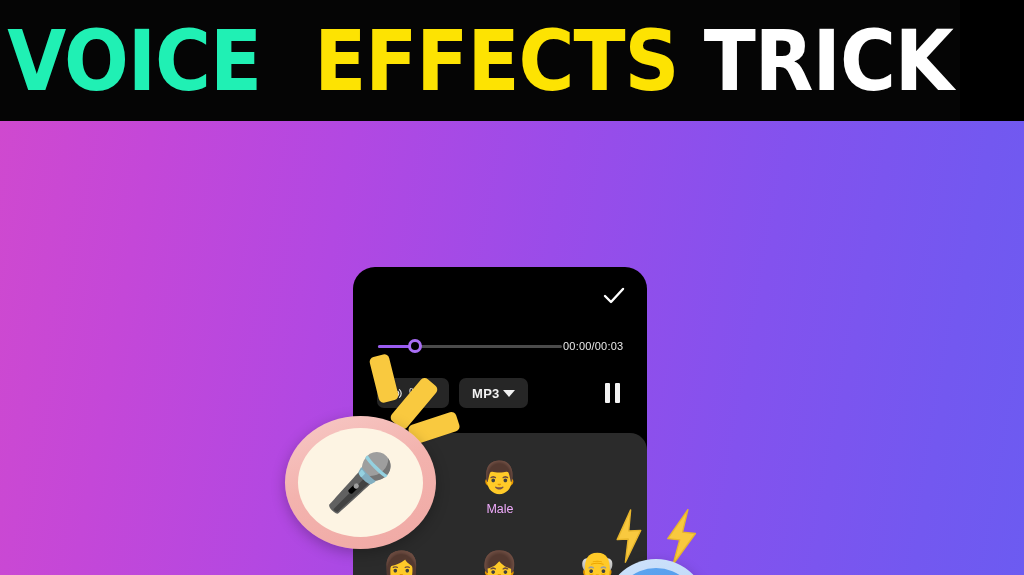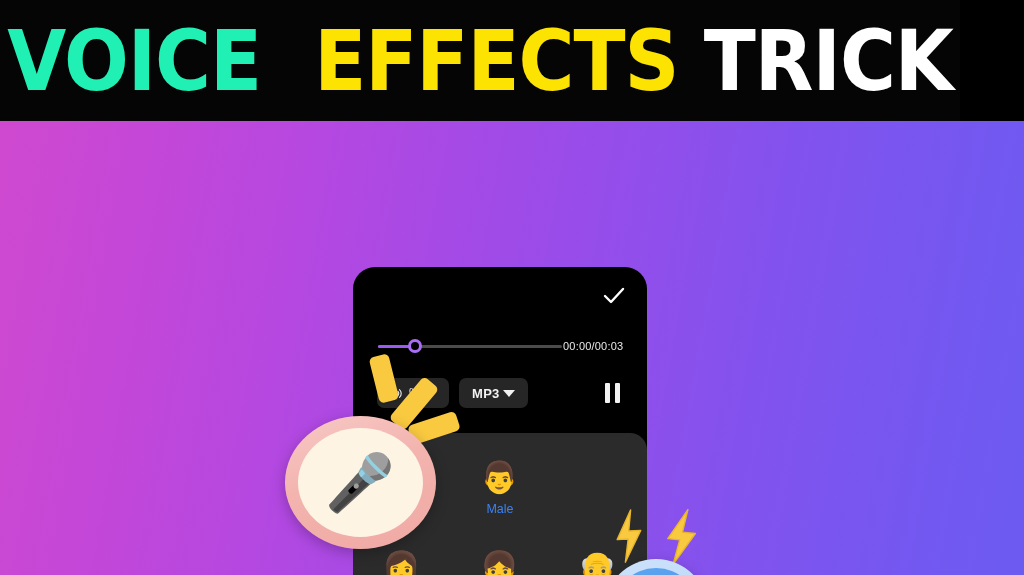--- a/index.html
+++ b/index.html
@@ -143,21 +143,21 @@
     padding:9px 2px 8px;
     border-radius:11px;
     height:78px;
   }
   .effect-emoji {
     font-family:"DejaVu Sans", sans-serif;
     font-size:31px; line-height:36px; height:38px;
     display:flex; align-items:center; justify-content:center;
   }
   .effect-label {
-    margin-top:6px; color:#3b82f6; font-size:12.5px;
+    margin-top:6px; color:#f0abfc; font-size:12.5px;
     font-family:"Liberation Sans", sans-serif;
     white-space:nowrap;
   }
   #custom-icon { width:30px; height:30px; margin-top:4px; }
 
   
   #mic-badge {
     position:absolute; left:285px; top:295px;
     width:151px; height:133px;
   }

